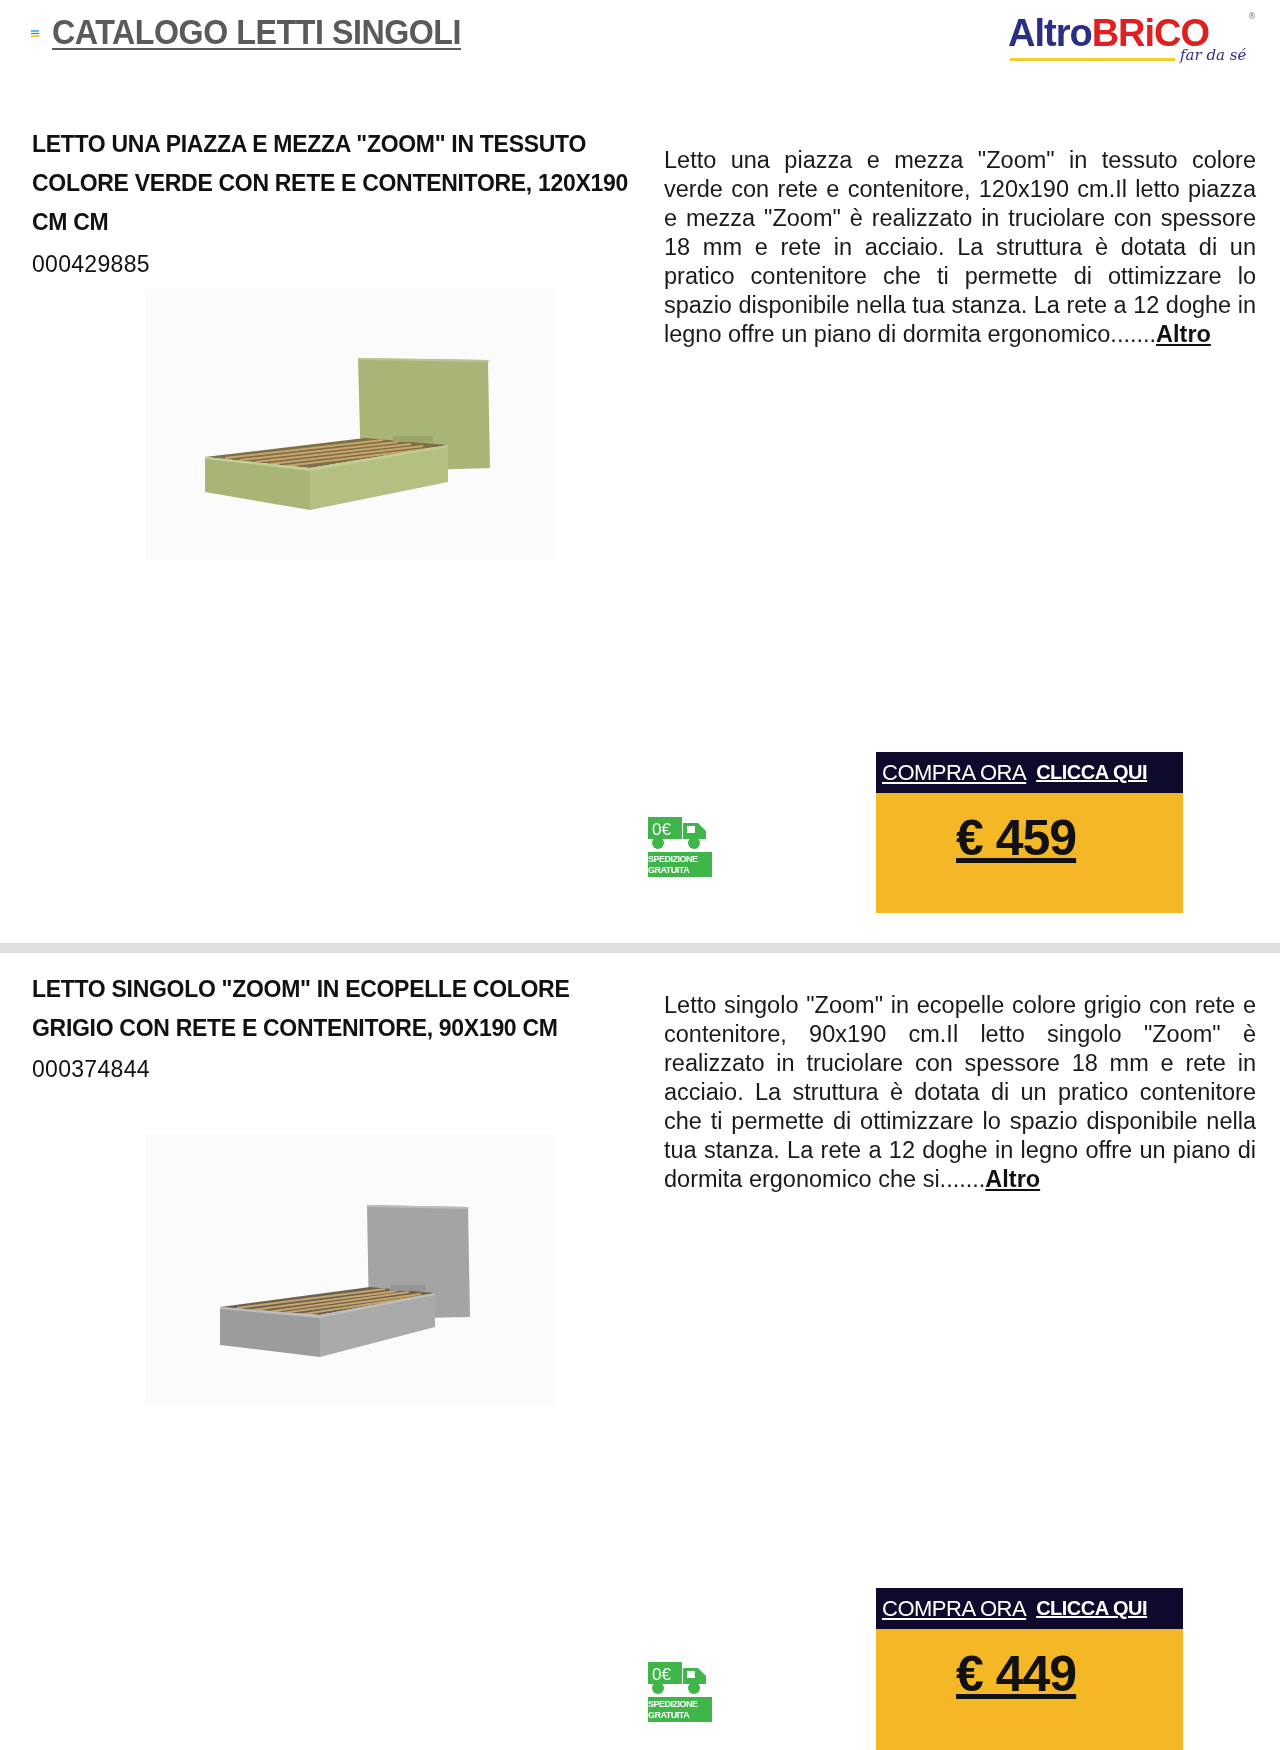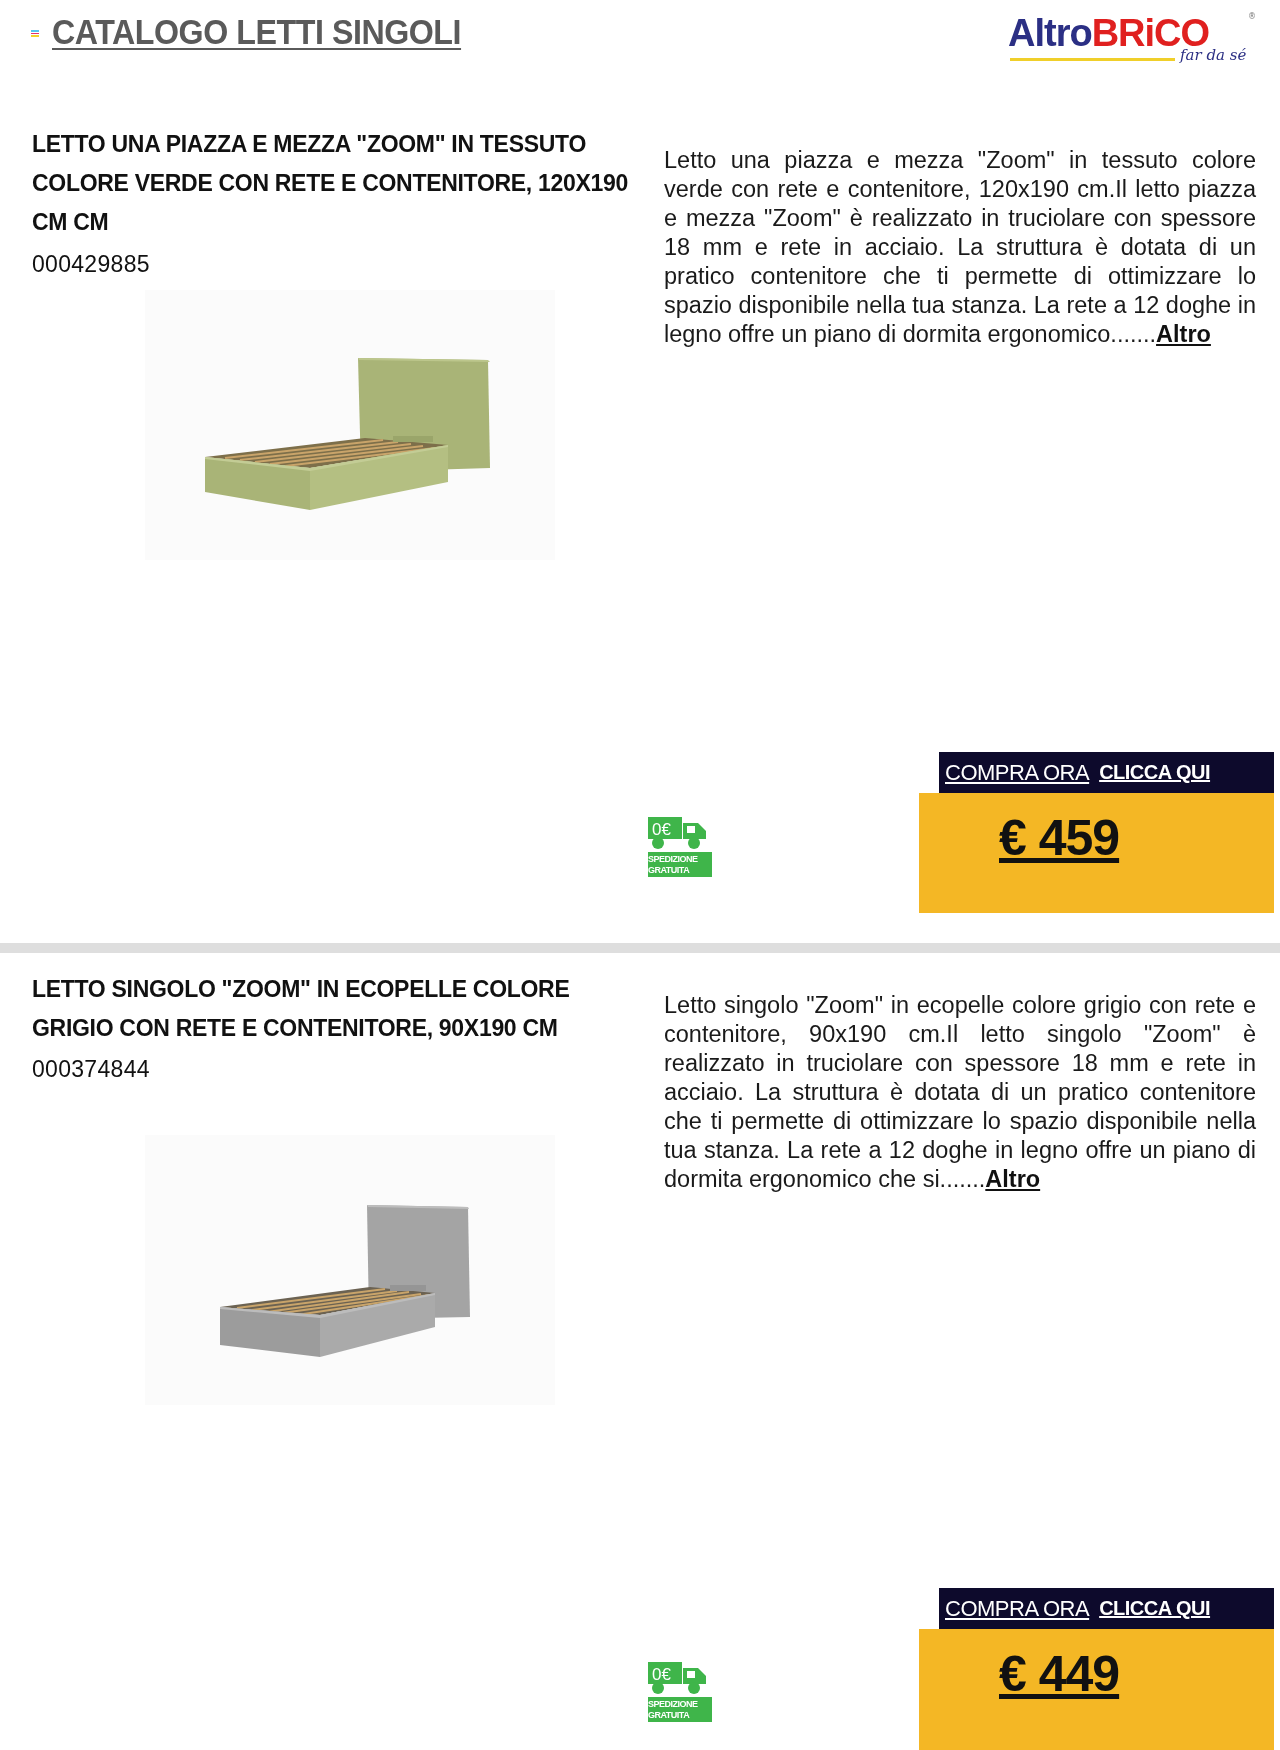--- a/index.html
+++ b/index.html
@@ -52,21 +52,21 @@
 
   .shipping-badge { position: absolute; left: 646px; width: 68px; height: 65px; }
   .product-1 .shipping-badge { top: 690px; }
   .product-2 .shipping-badge { top: 690px; }
   .shipping-label {
     position: absolute; left: 2px; top: 37px; width: 64px; height: 25px; background: #3fb54a;
     color: #fff; font-family: "Liberation Sans", sans-serif; font-weight: bold; font-size: 9px; line-height: 11px;
     text-align: left; padding-top: 2px; letter-spacing: -0.5px;
   }
 
-  .price-box { position: absolute; left: 919px; width: 355px; padding-left: 20px; }
+  .price-box { position: absolute; left: 876px; width: 307px; }
   .product-1 .price-box { top: 627px; height: 161px; }
   .product-2 .price-box { top: 618px; height: 170px; }
   .buy-bar { height: 41px; background: #0d0a2c; padding-left: 6px; display: flex; align-items: center; white-space: nowrap; }
   .buy-now { color: #fff; font-family: "Liberation Sans", sans-serif; font-size: 22px; text-decoration: underline; letter-spacing: -0.5px; }
   .click-here { color: #fff; font-family: "Liberation Sans", sans-serif; font-weight: bold; font-size: 20px; text-decoration: underline; margin-left: 10px; letter-spacing: -0.5px; }
   .price-area { position: absolute; left: 0; top: 41px; right: 0; bottom: 0; background: #f4b725; }
   .price-value {
     position: absolute; left: 80px; top: 16px;
     font-family: "Liberation Sans", sans-serif; font-weight: bold; font-size: 50px; color: #111; letter-spacing: -1px; white-space: nowrap; text-decoration: underline;
   }

